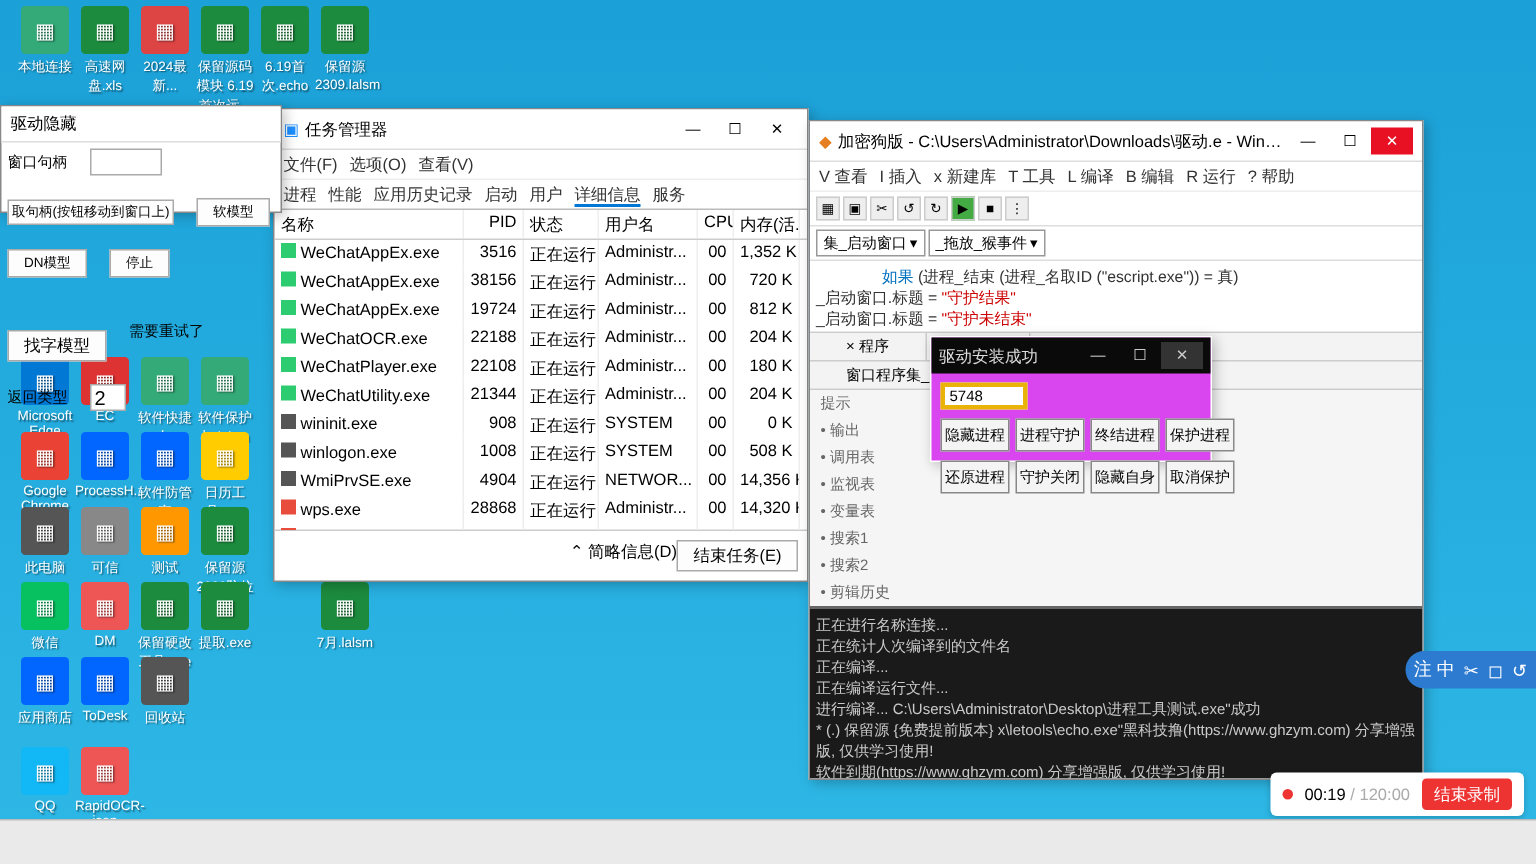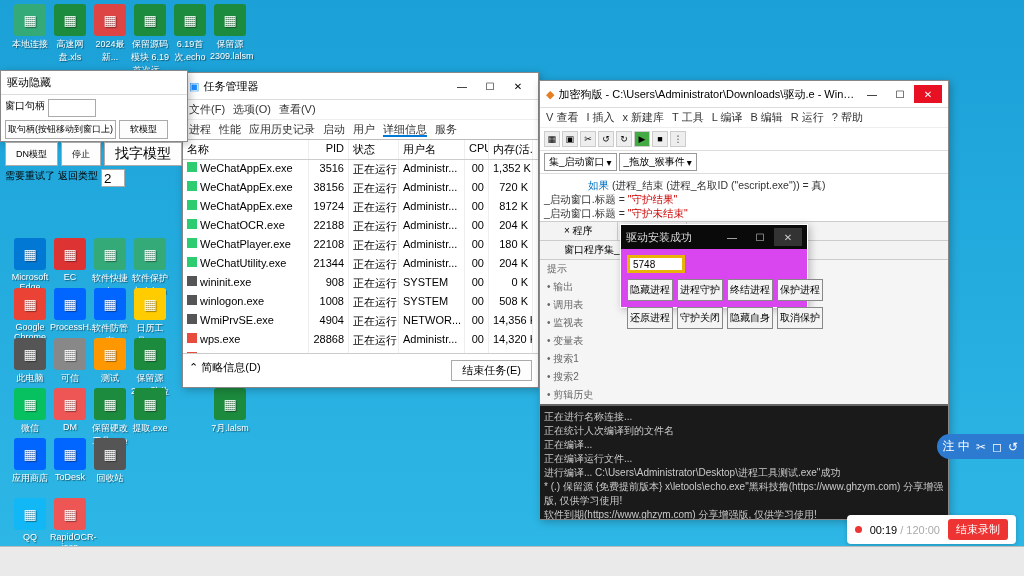--- a/index.html
+++ b/index.html
@@ -33,40 +33,40 @@
 .menubar span { margin-right: 8px; cursor: pointer; }
 .toolbar { padding: 3px 4px; border-bottom: 1px solid #ddd; display: flex; align-items: center; gap: 2px; flex-wrap: wrap; }
 .tbtn { width: 16px; height: 16px; background: #eee; border: 1px solid #ccc; font-size: 9px; display: flex; align-items: center; justify-content: center; }
 
 
 #taskmgr { left: 182px; top: 72px; width: 357px; height: 316px; }
 .tm-table { flex: 1; overflow: auto; font-size: 11px; }
 .tm-head { display: flex; background: #fff; border-bottom: 1px solid #ccc; position: sticky; top: 0; }
 .tm-head div, .tm-row div { padding: 2px 4px; border-right: 1px solid #eee; overflow: hidden; white-space: nowrap; }
 .tm-row { display: flex; }
-.tm-foot { border-top: 1px solid #ccc; padding: 6px; display: flex; justify-content: space-between; }
+.tm-foot { border-top: 1px solid #ccc; padding: 6px; display: flex; justify-content: flex-end; }
 .btn { padding: 2px 10px; background: #fdfdfd; border: 1px solid #aaa; cursor: pointer; font-size: 11px; }
 
 
 #ide { left: 539px; top: 80px; width: 410px; height: 440px; }
 .ide-body { flex: 1; display: flex; flex-direction: column; overflow: hidden; }
 .ide-main { flex: 1; display: flex; overflow: hidden; }
 .ide-code { flex: 1; background: #fff; padding: 4px; font-size: 10.5px; line-height: 14px; color: #333; overflow: hidden; position: relative; }
 .cline { white-space: nowrap; }
 .kw { color: #0070c0; margin-left: 44px; }
 .str { color: #c00; }
 .ide-output { height: 115px; background: #1a1a1a; color: #cacaca; font-size: 10px; padding: 4px; overflow: hidden; border-top: 2px solid #666; }
 .out-tabs { display: flex; gap: 4px; padding: 2px 4px; font-size: 10px; border-top: 1px solid #ccc; background: #f5f5f5; color: #666; flex-direction: column; }
 .out-tabs span { padding: 0 3px; }
 .tabs-bottom { display: flex; font-size: 10px; background: #f3f3f3; border-top: 1px solid #ccc; }
 .tabs-bottom div { padding: 2px 24px; border-right: 1px solid #ccc; }
 
 
 #smalltool { left: 0px; top: 70px; width: 188px; height: 72px; z-index: 2; }
-#smalltool .body { padding: 4px; display: flex; flex-wrap: wrap; gap: 3px; font-size: 10px; }
+#smalltool .body { padding: 4px; display: flex; flex-wrap: wrap; gap: 15px; align-items: center; font-size: 10px; }
 #smalltool input.tin { width: 48px; height: 18px; border: 1px solid #aaa; padding: 0 2px; }
 #smalltool .lbl { font-size: 10px; }
 
 
 #popup { left: 620px; top: 224px; width: 188px; height: 84px; z-index: 10; background: #d946ef; border: 1px solid #fff; }
 #popup .titlebar { background: #0a0a0a; color: #ddd; border: none; padding: 3px 5px; }
 .pbody { padding: 6px; display: flex; flex-direction: column; gap: 6px; }
 .pinput { width: 58px; height: 18px; border: 3px solid #eab308; background: #fff; padding: 0 3px; font-size: 10px; }
 .prow { display: flex; gap: 4px; }
 .pbtn { flex: 1; padding: 3px 2px; background: #f4f4f4; border: 1px solid #888; font-size: 10px; text-align: center; cursor: pointer; white-space: nowrap; }
@@ -209,21 +209,21 @@
   <div class="titlebar">
       <span class="title">驱动隐藏</span>
     </div>
   <div class="body">
     <span class="lbl">窗口句柄</span>
     <input class="tin" style="">
     <button class="btn" style="font-size:9px;padding:1px 2px;">取句柄(按钮移动到窗口上)</button>
     <button class="btn" style="font-size:9px;">软模型</button>
     <button class="btn" style="font-size:9px;">DN模型</button>
     <button class="btn" style="font-size:9px;">停止</button>
-    <button class="btn" style="font-size:14px;">找字模型</button>
+    <button class="btn" style="font-size:11px;margin-top:20px;">找字模型</button>
     <span class="lbl">需要重试了</span>
     <span class="lbl">返回类型</span>
     <input class="tin" style="width: 24px;" value="2">
   </div>
 </div>
 
 <div id="taskmgr" class="window">
   <div class="titlebar">
     <span style="color:#1e90ff;margin-right:4px;">▣</span>
     <span class="title">任务管理器</span>

